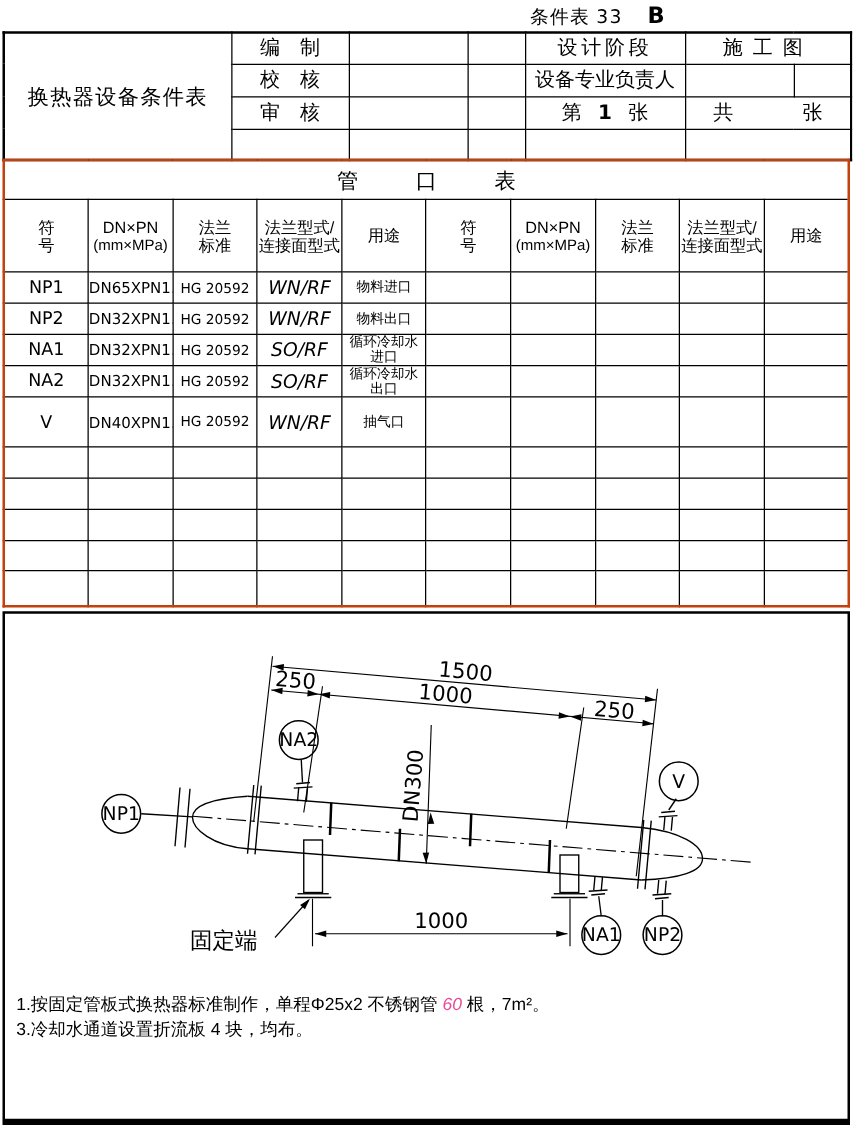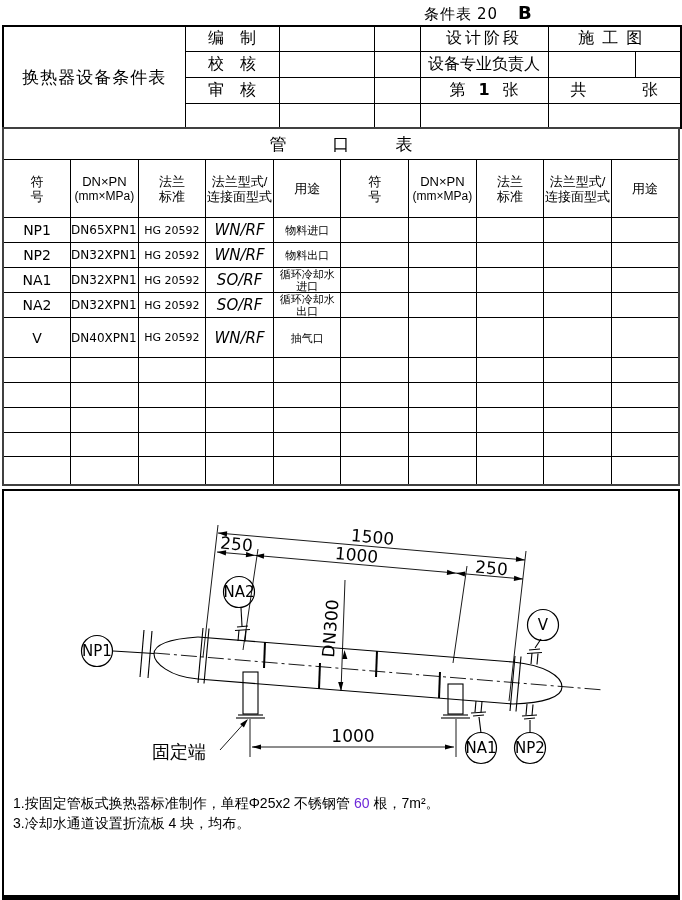--- a/index.html
+++ b/index.html
@@ -18,51 +18,51 @@
   .tb-title{font-size:17px;letter-spacing:1px;}
   .tb-sign{font-size:16px;}
   .tb-right{font-size:16px;margin-top:10px;}
   .ls3{letter-spacing:3px;}
   .ls8{letter-spacing:8px;}
   .sheet-cell{display:flex;justify-content:center;gap:13px;font-size:16px;}
   .sheet-cell .n{font-weight:bold;font-family:"DejaVu Sans",sans-serif;}
   .total-cell{display:flex;justify-content:space-between;padding:0 22px;font-size:16px;}
 
   
-  #nozzle-table{position:absolute;left:2px;top:127px;width:678px;border:2px solid #404040;}
+  #nozzle-table{position:absolute;left:2px;top:127px;width:678px;border:2px solid #c2410c;}
   #nozzle-table td,#nozzle-table th{border:1px solid #000;padding:0;text-align:center;vertical-align:middle;font-weight:normal;overflow:hidden;}
   #nt-title{font-size:17px;letter-spacing:46px;text-indent:46px;height:30px;}
   .h1{font-size:13px;line-height:15px;}
   .hsub{font-size:12px;line-height:14px;}
   .c-sym{font-size:14px;font-family:"DejaVu Sans",sans-serif;}
   .c-dn{font-size:12px;font-family:"DejaVu Sans",sans-serif;}
   .c-std{font-size:11px;font-family:"DejaVu Sans",sans-serif;}
   .c-type{font-size:15px;font-family:"DejaVu Sans",sans-serif;font-style:italic;}
   .c-use{font-size:11px;line-height:12px;white-space:pre-line;}
 
   
   #bottom-box{position:absolute;left:2px;top:489px;width:674px;height:404px;
               border:2px solid #000;border-bottom:5px solid #000;}
   #drawing-svg{position:absolute;left:0;top:0;width:682px;height:900px;}
   #notes{position:absolute;left:13px;top:794px;font-size:14px;line-height:19.5px;}
   .note-line{white-space:pre;}
-  .hl{color:#6d28d9;}
+  .hl{color:#ec4899;font-style:italic;}
 
   svg text{font-family:"DejaVu Sans","Liberation Sans",sans-serif;fill:#000;}
   .dim-txt{font-size:17px;}
   .lbl-txt{font-size:15px;}
   .cn-txt{font-size:18px;font-family:"Liberation Sans",sans-serif;}
 </style>
 </head>
 <body>
 
 <div id="page">
 
   <div id="sheet-label">
-    <span>条件表</span><span class="num">20</span><span class="rev">B</span>
+    <span>条件表</span><span class="num">33</span><span class="rev">B</span>
   </div>
 
   <table id="title-block">
     <colgroup>
         <col style="width:182px">
         <col style="width:94px">
         <col style="width:95px">
         <col style="width:46px">
         <col style="width:128px">
         <col style="width:87px">

